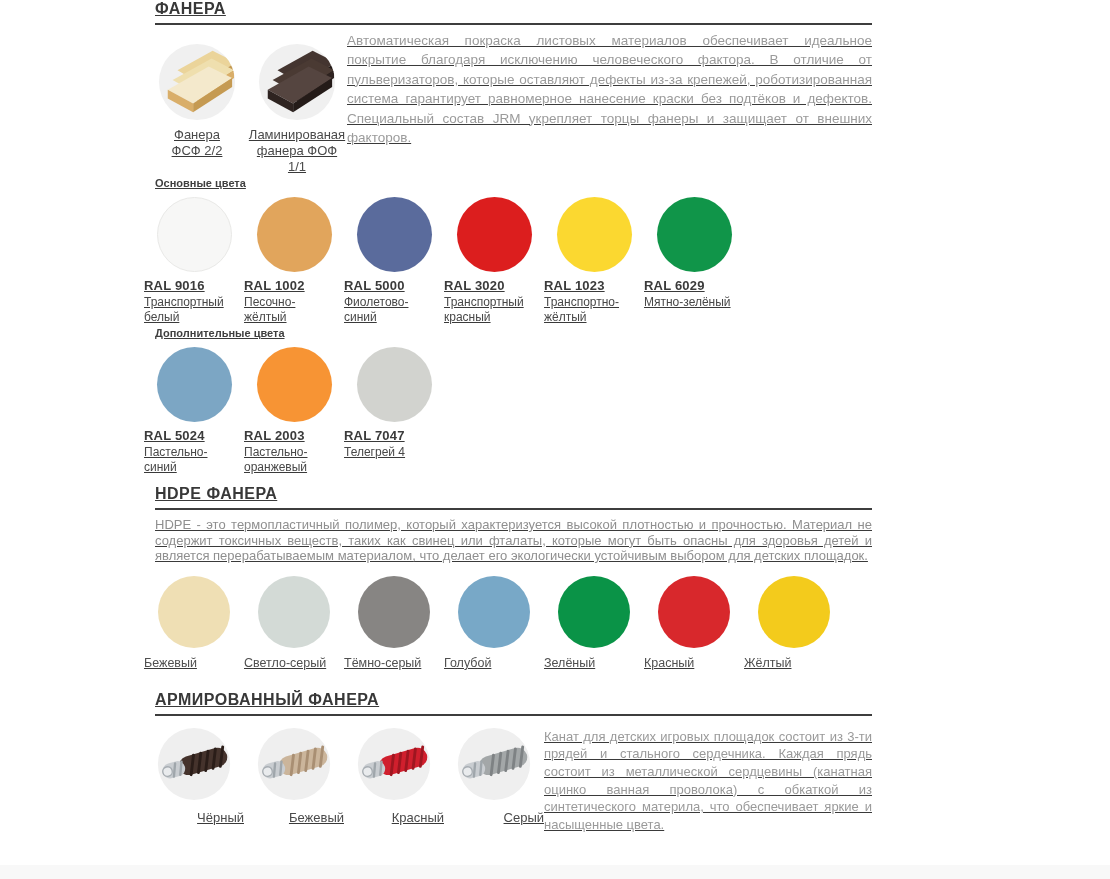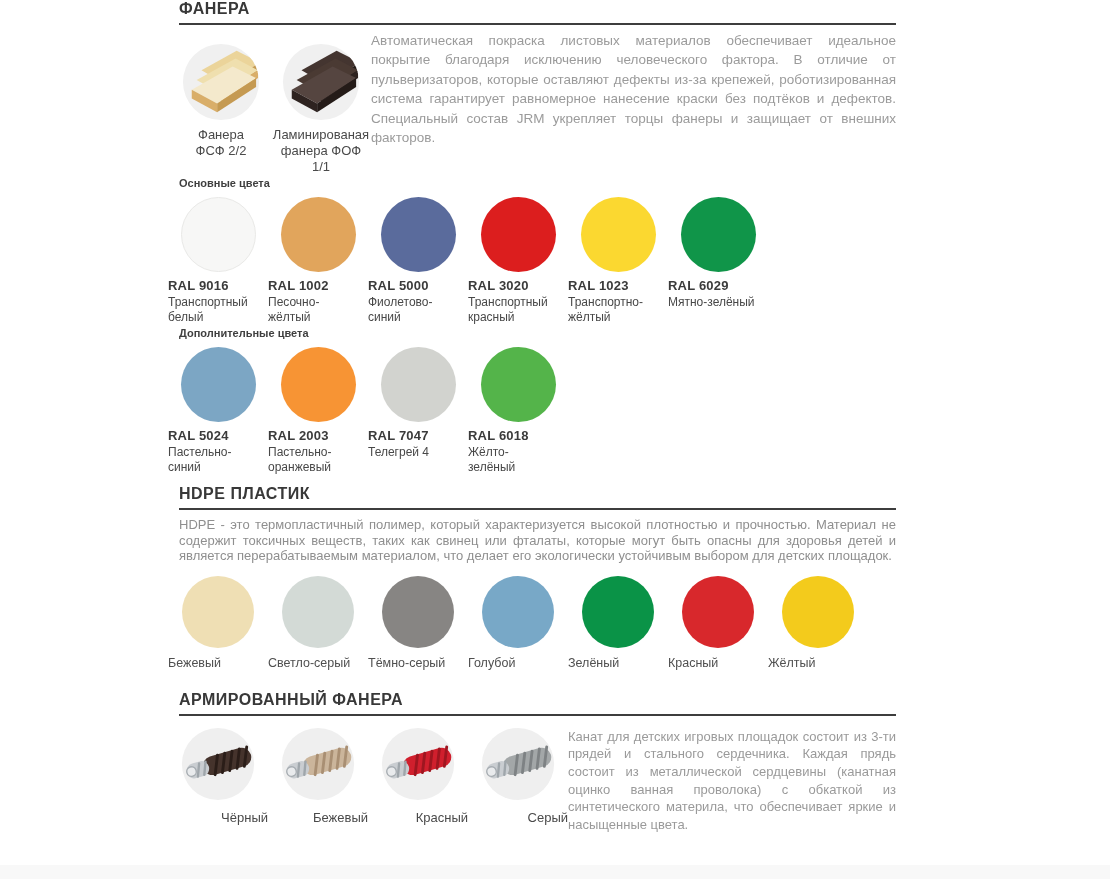--- a/index.html
+++ b/index.html
@@ -1,21 +1,21 @@
 <!DOCTYPE html>
 <html><head>
 <meta charset="utf-8">
 <style>
   html,body{margin:0;padding:0;}
   body{
     width:1110px;height:879px;background:#ffffff;position:relative;overflow:hidden;
     font-family:"Liberation Sans", sans-serif;color:#3a3a3a;
     -webkit-font-smoothing:antialiased;
   }
-  .content{position:absolute;left:179px;top:0;width:717px;}
+  .content{position:absolute;left:155px;top:0;width:717px;text-decoration:underline;}
   .sec-title{font-size:16px;font-weight:bold;color:#383838;letter-spacing:.5px;line-height:18px;}
   .rule{height:2px;background:#3d3d3d;margin-top:5px;}
   
   .fanera-row{display:flex;margin-top:6px;}
   .thumbs{display:flex;width:200px;margin-left:-8px;flex:none;}
   .thumb-cell{width:100px;padding-top:12px;text-align:center;}
   .thumb-cell svg{width:78px;height:78px;display:block;margin:0 auto;}
   .thumb-cap{margin-top:6px;font-size:13px;line-height:16px;color:#4a4a4a;white-space:pre-line;}
   .para{font-size:13.5px;line-height:19.4px;text-align:justify;color:#9b9b9b;margin:0;}
   .fanera-row .para{flex:1;margin-left:0;}
@@ -148,29 +148,23 @@
       <div class="dot" style="background-color: rgb(247, 148, 52);"></div>
       <div class="ral-code">RAL 2003</div>
       <div class="ral-name">Пастельно-
 оранжевый</div>
     </div>
     <div class="swatch-cell">
       <div class="dot" style="background-color: rgb(210, 211, 207);"></div>
       <div class="ral-code">RAL 7047</div>
       <div class="ral-name">Телегрей 4</div>
     </div>
-    <div class="swatch-cell">
-      <div class="dot" style="background-color: rgb(84, 180, 74);"></div>
-      <div class="ral-code">RAL 6018</div>
-      <div class="ral-name">Жёлто-
-зелёный</div>
-    </div>
-  </div>
-
-  <div class="sec-title hdpe-title">HDPE ПЛАСТИК</div>
+  </div>
+
+  <div class="sec-title hdpe-title">HDPE ФАНЕРА</div>
   <div class="rule"></div>
   <p class="hdpe-para">HDPE - это термопластичный полимер, который характеризуется высокой плотностью и прочностью. Материал не содержит токсичных веществ, таких как свинец или фталаты, которые могут быть опасны для здоровья детей и является перерабатываемым материалом, что делает его экологически устойчивым выбором для детских площадок.</p>
 
   <div class="hdpe-row">
     <div class="swatch-cell">
       <div class="dot" style="background-color: rgb(239, 223, 180);"></div>
       <div class="hdpe-name">Бежевый</div>
     </div>
     <div class="swatch-cell">
       <div class="dot" style="background-color: rgb(211, 218, 214);"></div>

